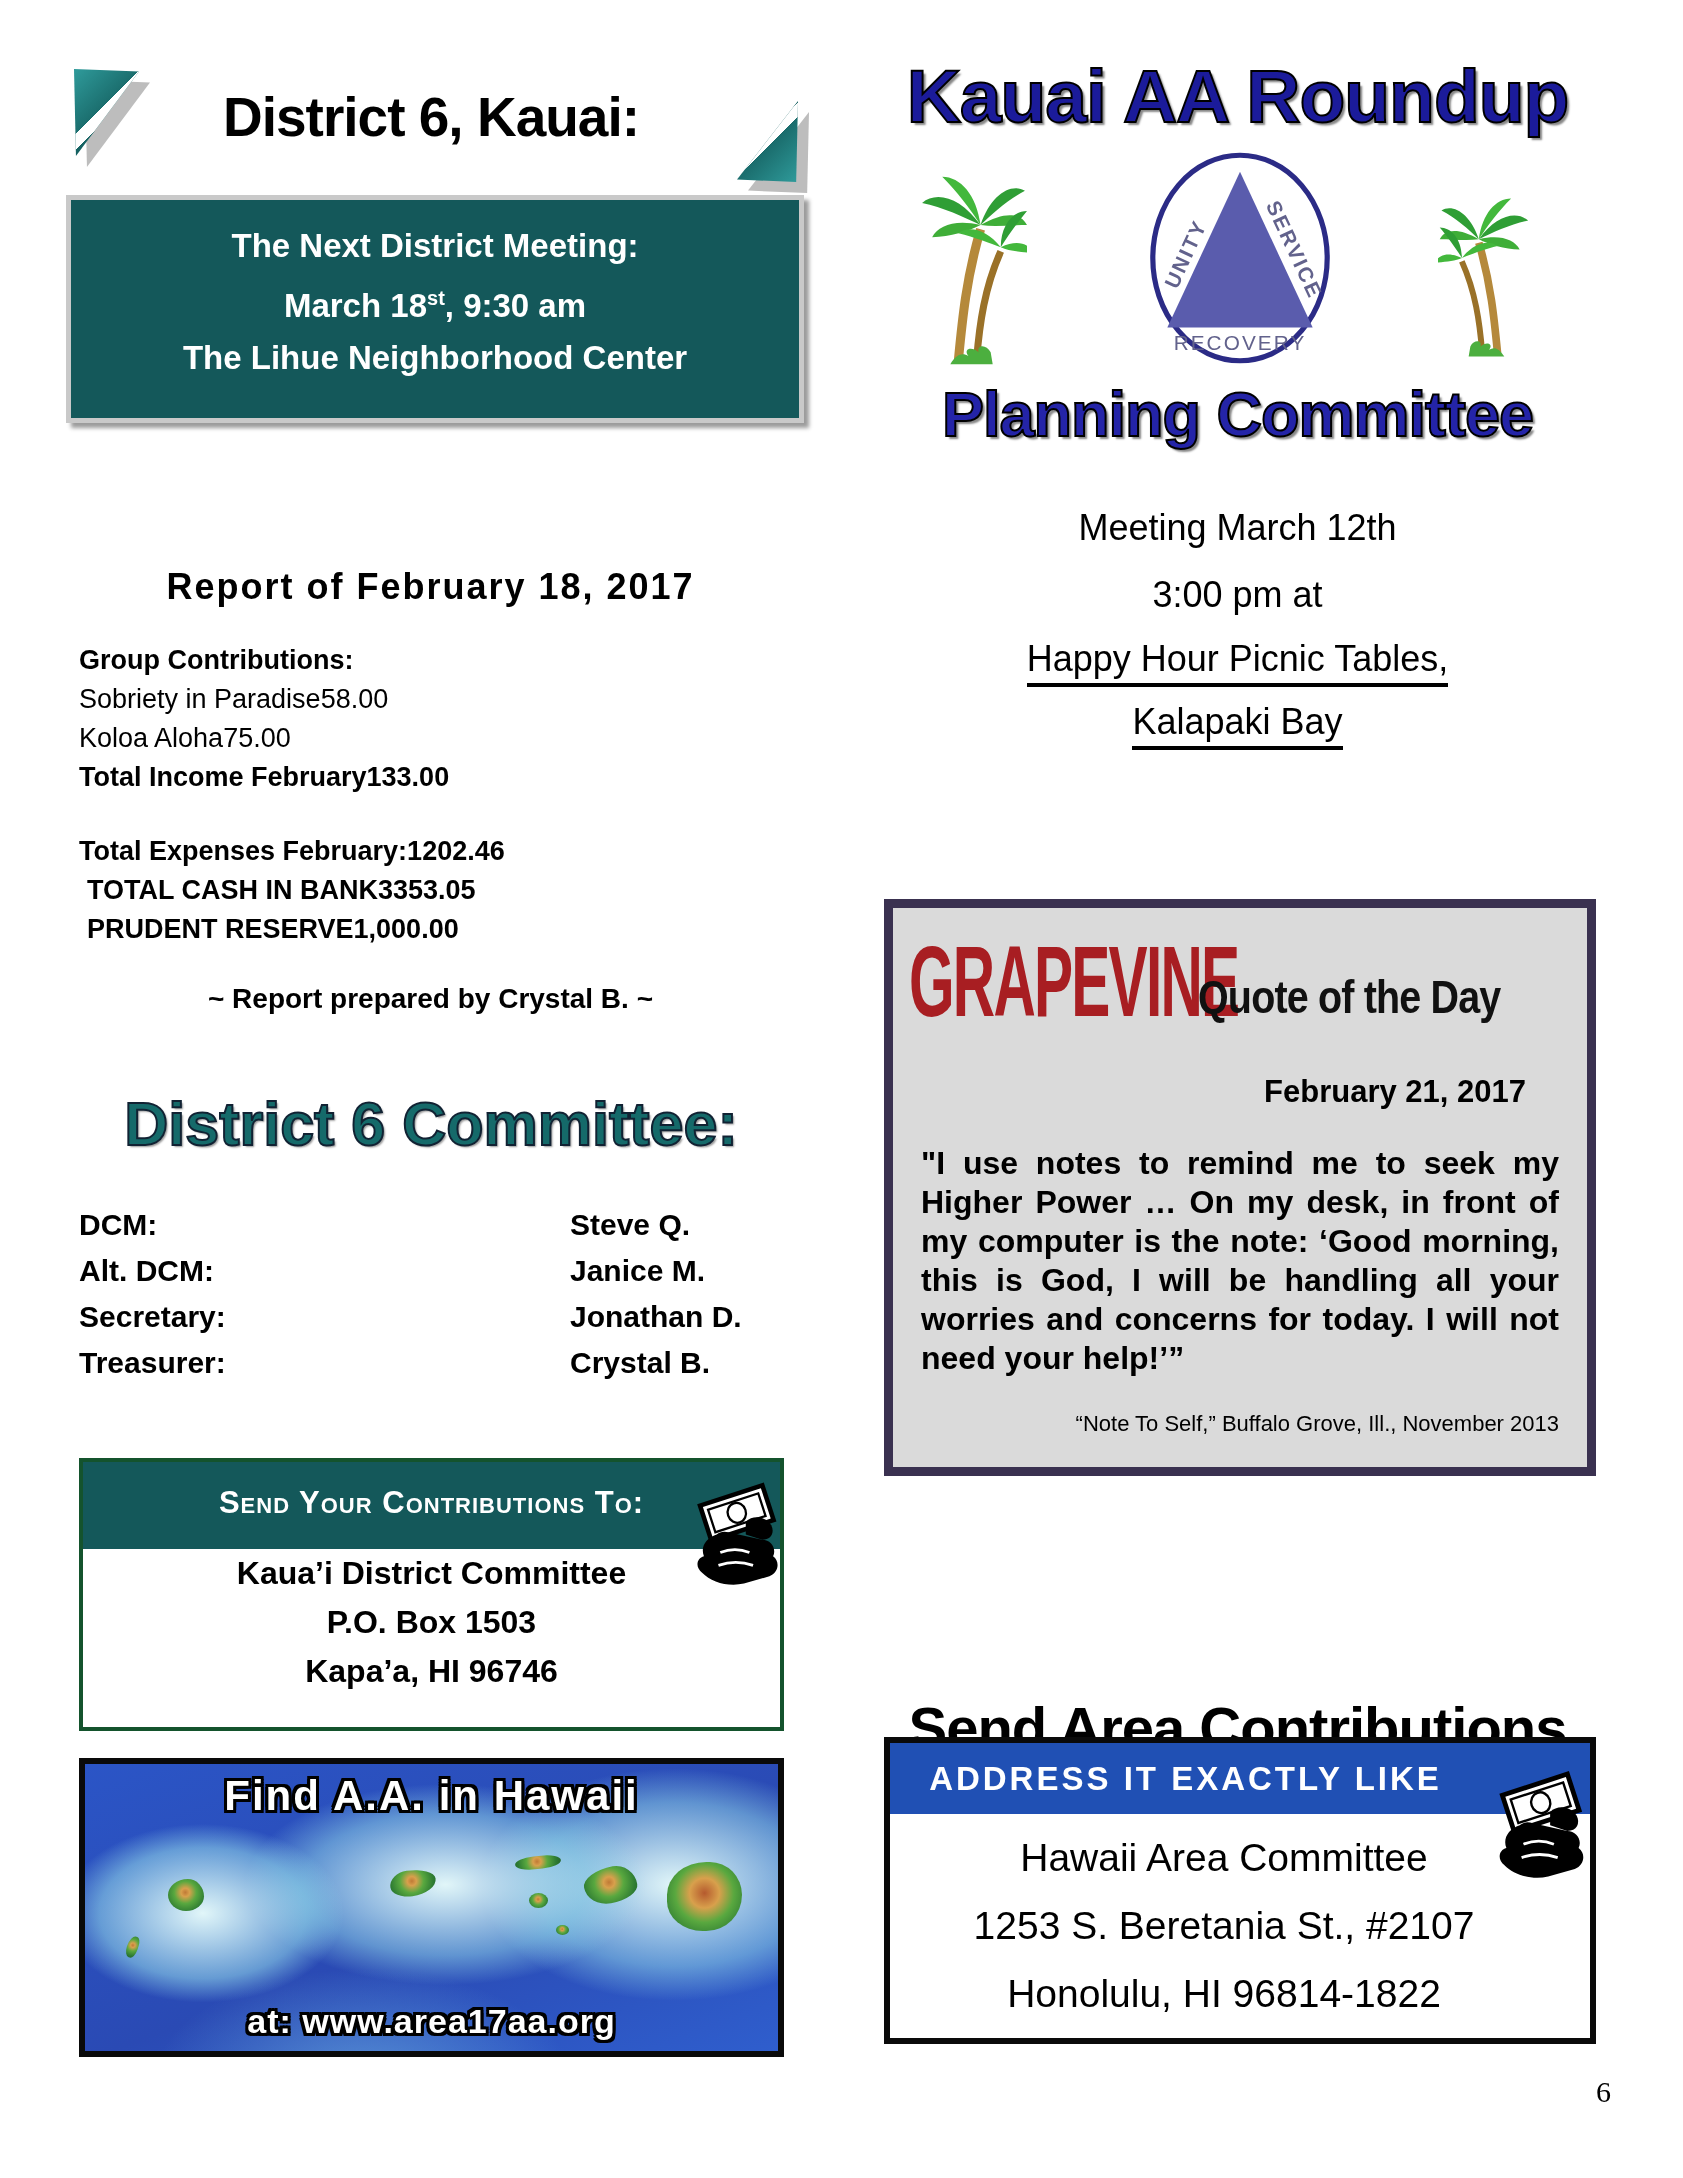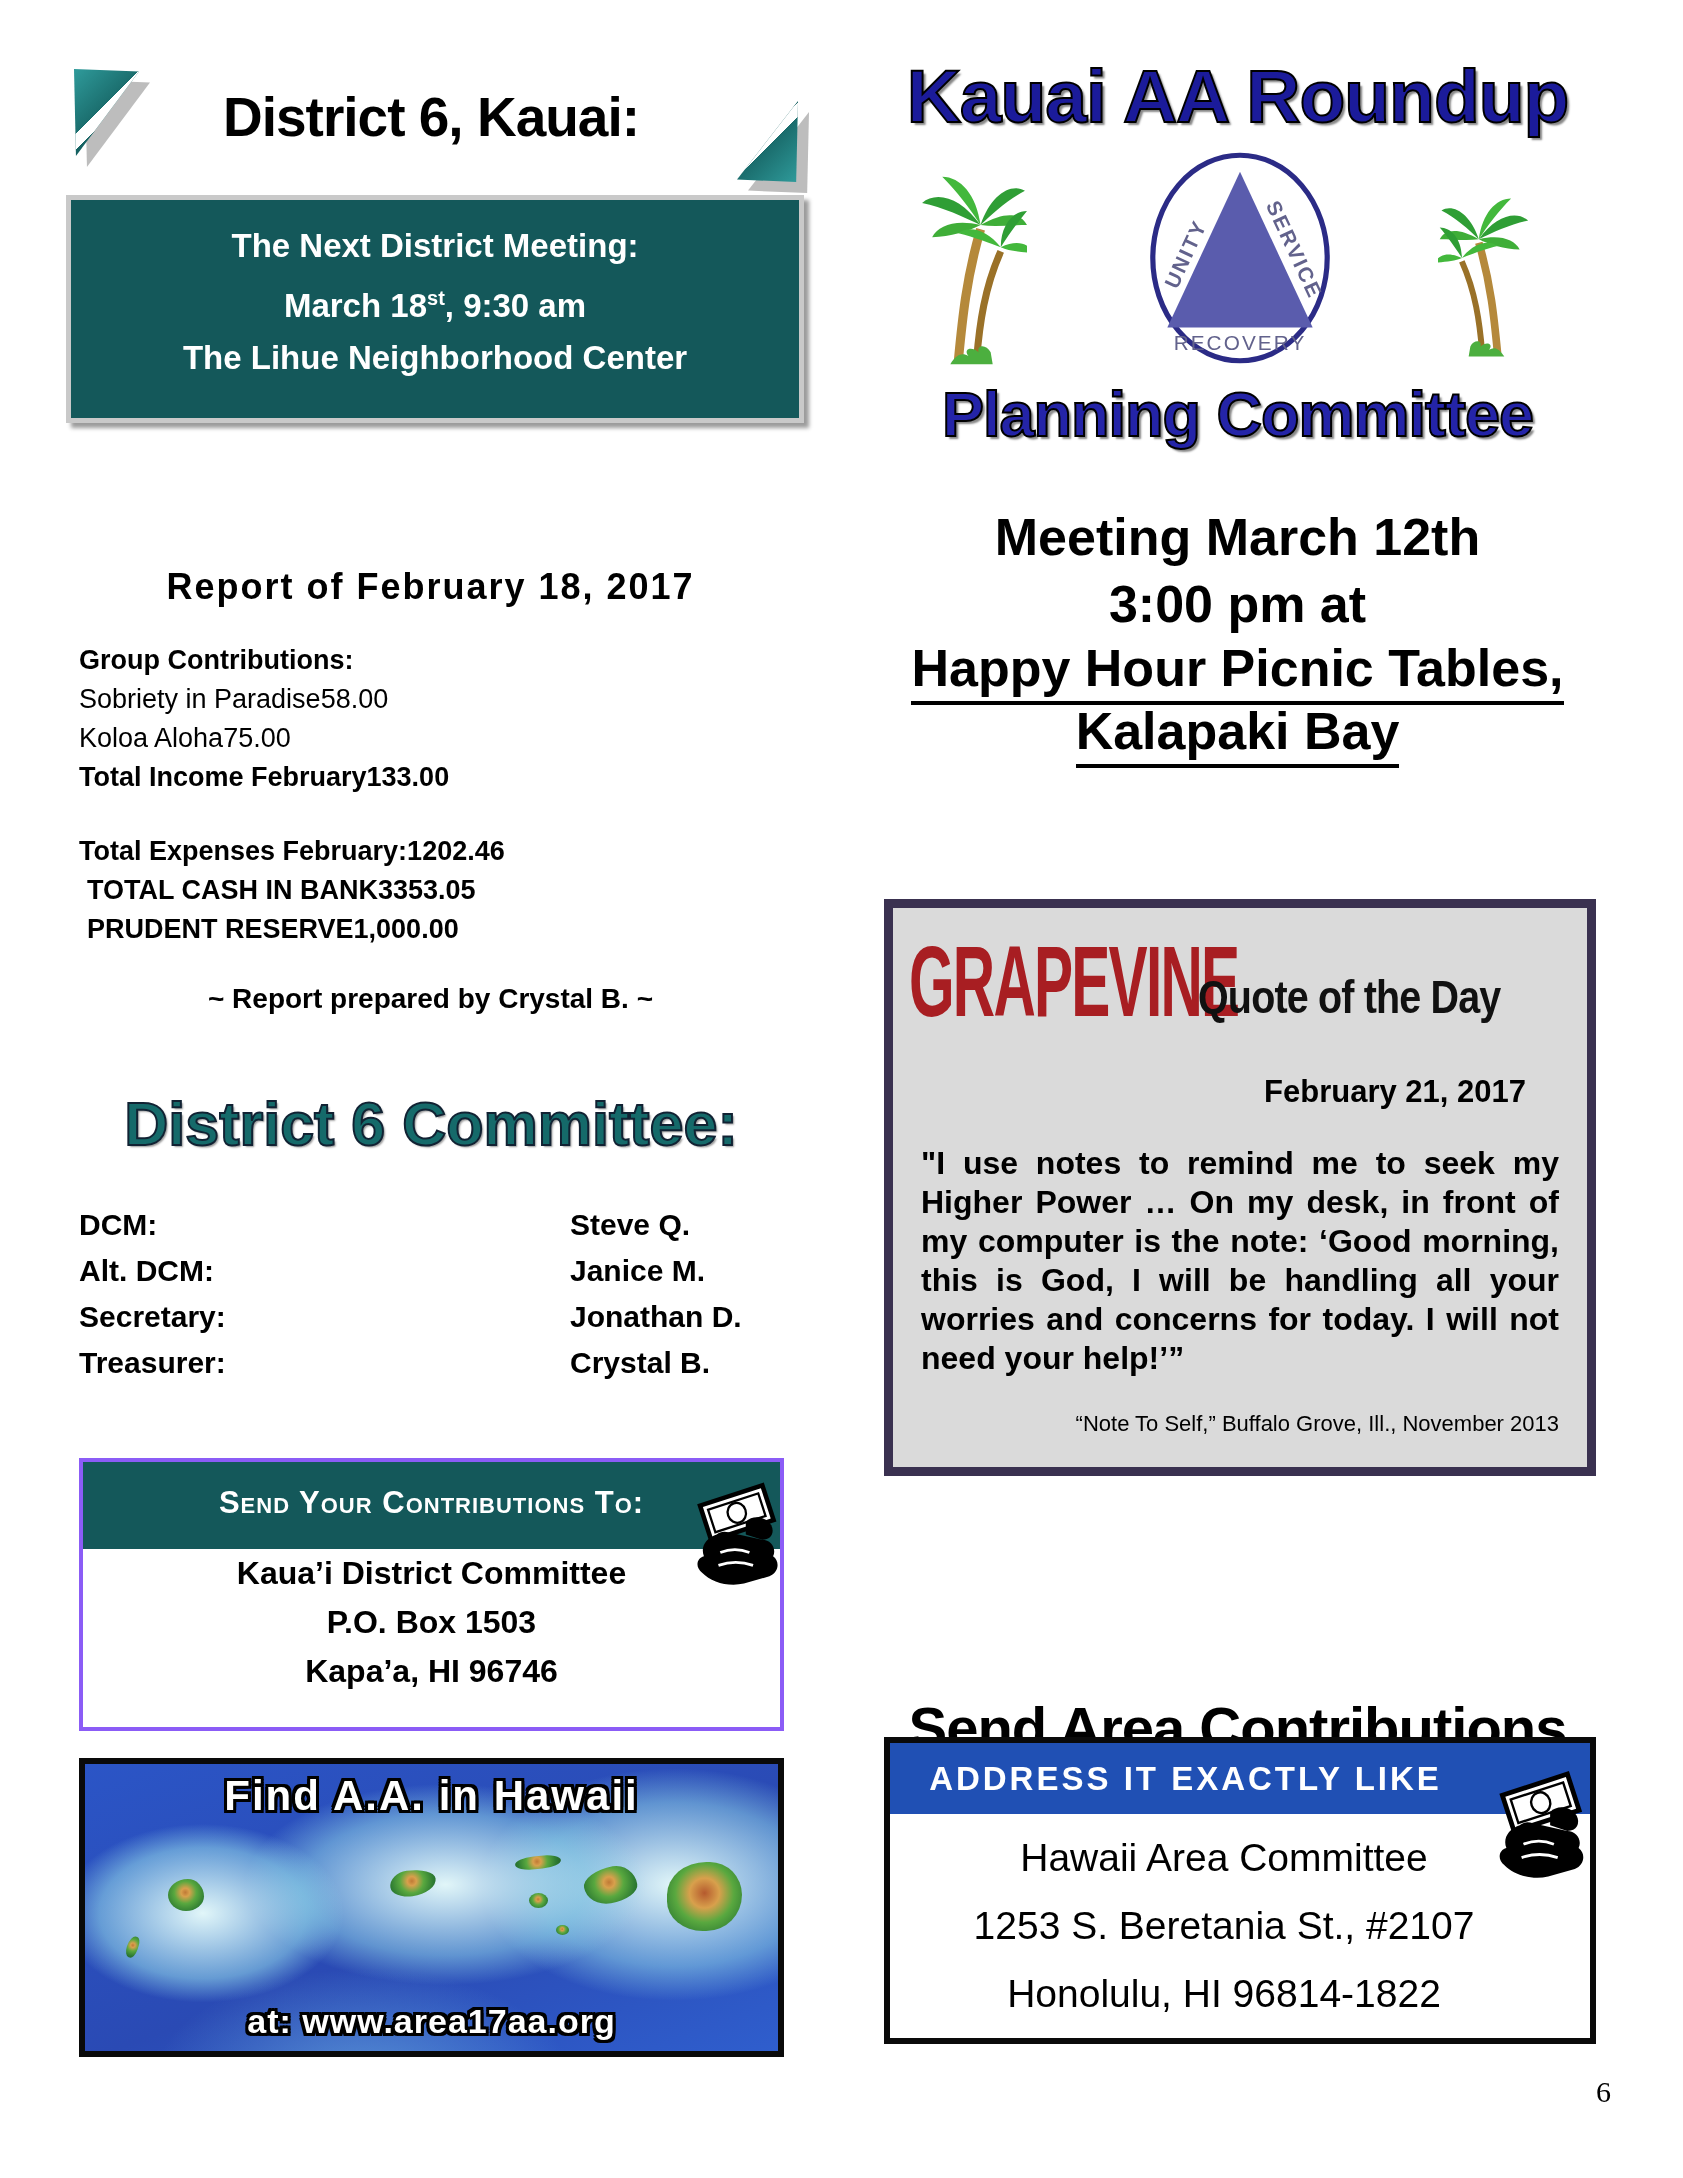--- a/index.html
+++ b/index.html
@@ -39,21 +39,21 @@
 
   .prepared{left:59px;top:983px;width:743px;text-align:center;font-size:28px;font-weight:700;}
 
   .comm-head{left:40px;top:1089px;width:782px;text-align:center;font-size:61px;font-weight:800;
     color:#156a6a;-webkit-text-stroke:2px #123;text-shadow:2px 2px 2px #999;}
 
   .mem{left:79px;top:1208px;width:683px;font-size:30px;font-weight:700;}
   .mem-row{display:flex;height:46px;}
   .mem-role{width:491px;}
 
-  .contrib-box{left:79px;top:1458px;width:697px;height:265px;border:4px solid #8b5cf6;background:#fff;}
+  .contrib-box{left:79px;top:1458px;width:697px;height:265px;border:4px solid #14532d;background:#fff;}
   .contrib-head{height:87px;background:#14585a;color:#fff;text-align:center;
     font-variant:small-caps;font-weight:700;font-size:31px;line-height:81px;letter-spacing:1px;}
   .contrib-line{text-align:center;font-size:32px;font-weight:700;line-height:49px;}
   .contrib-line:first-of-type{margin-top:14px;}
   .money{width:91px;height:117px;}
   .money-1{left:693px;top:1480px;}
   .money-2{right:0;top:26px;position:absolute;width:95px;height:121px;}
 
   .map-box{left:79px;top:1758px;width:693px;height:287px;border:6px solid #0a0a0a;
     background:
@@ -77,21 +77,21 @@
     text-shadow:-3px -3px 0 #000,3px -3px 0 #000,-3px 3px 0 #000,3px 3px 0 #000,0 3px 0 #000,0 -3px 0 #000,3px 0 0 #000,-3px 0 0 #000;}
   .map-url{position:absolute;left:0;bottom:10px;width:100%;text-align:center;color:#fff;
     font-size:34px;font-weight:800;letter-spacing:1px;
     text-shadow:-3px -3px 0 #000,3px -3px 0 #000,-3px 3px 0 #000,3px 3px 0 #000,0 3px 0 #000,0 -3px 0 #000,3px 0 0 #000,-3px 0 0 #000;}
 
   
   .roundup{left:871px;top:53px;width:733px;text-align:center;font-size:75px;font-weight:800;
     color:#1b1b9a;-webkit-text-stroke:2px #000;text-shadow:3px 3px 2px #888;letter-spacing:-1px;}
   .planning{left:871px;top:378px;width:733px;text-align:center;font-size:63px;font-weight:800;
     color:#2424a8;-webkit-text-stroke:2px #000;text-shadow:3px 3px 2px #888;letter-spacing:-1px;}
-  .meet-line{left:871px;width:733px;text-align:center;font-size:52px;font-weight:700;}
+  .meet-line{left:871px;width:733px;text-align:center;font-size:36px;font-weight:400;}
   .ul span{display:inline-block;border-bottom:4px solid #000;padding-bottom:3px;}
 
   .gv-box{left:884px;top:899px;width:694px;height:559px;border:9px solid #3a3150;background:#dadada;}
   .gv-brand{position:absolute;left:16px;top:16px;font-size:101px;font-weight:800;color:#a81e22;
     letter-spacing:-3px;transform:scaleX(.58);transform-origin:left top;white-space:nowrap;}
   .gv-sub{position:absolute;left:305px;top:61px;font-size:47px;font-weight:800;color:#111;
     letter-spacing:-1px;transform:scaleX(.84);transform-origin:left top;white-space:nowrap;}
   .gv-date{position:absolute;right:61px;top:166px;font-size:31px;font-weight:700;}
   .gv-quote{position:absolute;left:28px;right:28px;top:236px;font-size:32px;font-weight:700;
     line-height:39px;text-align:justify;}

